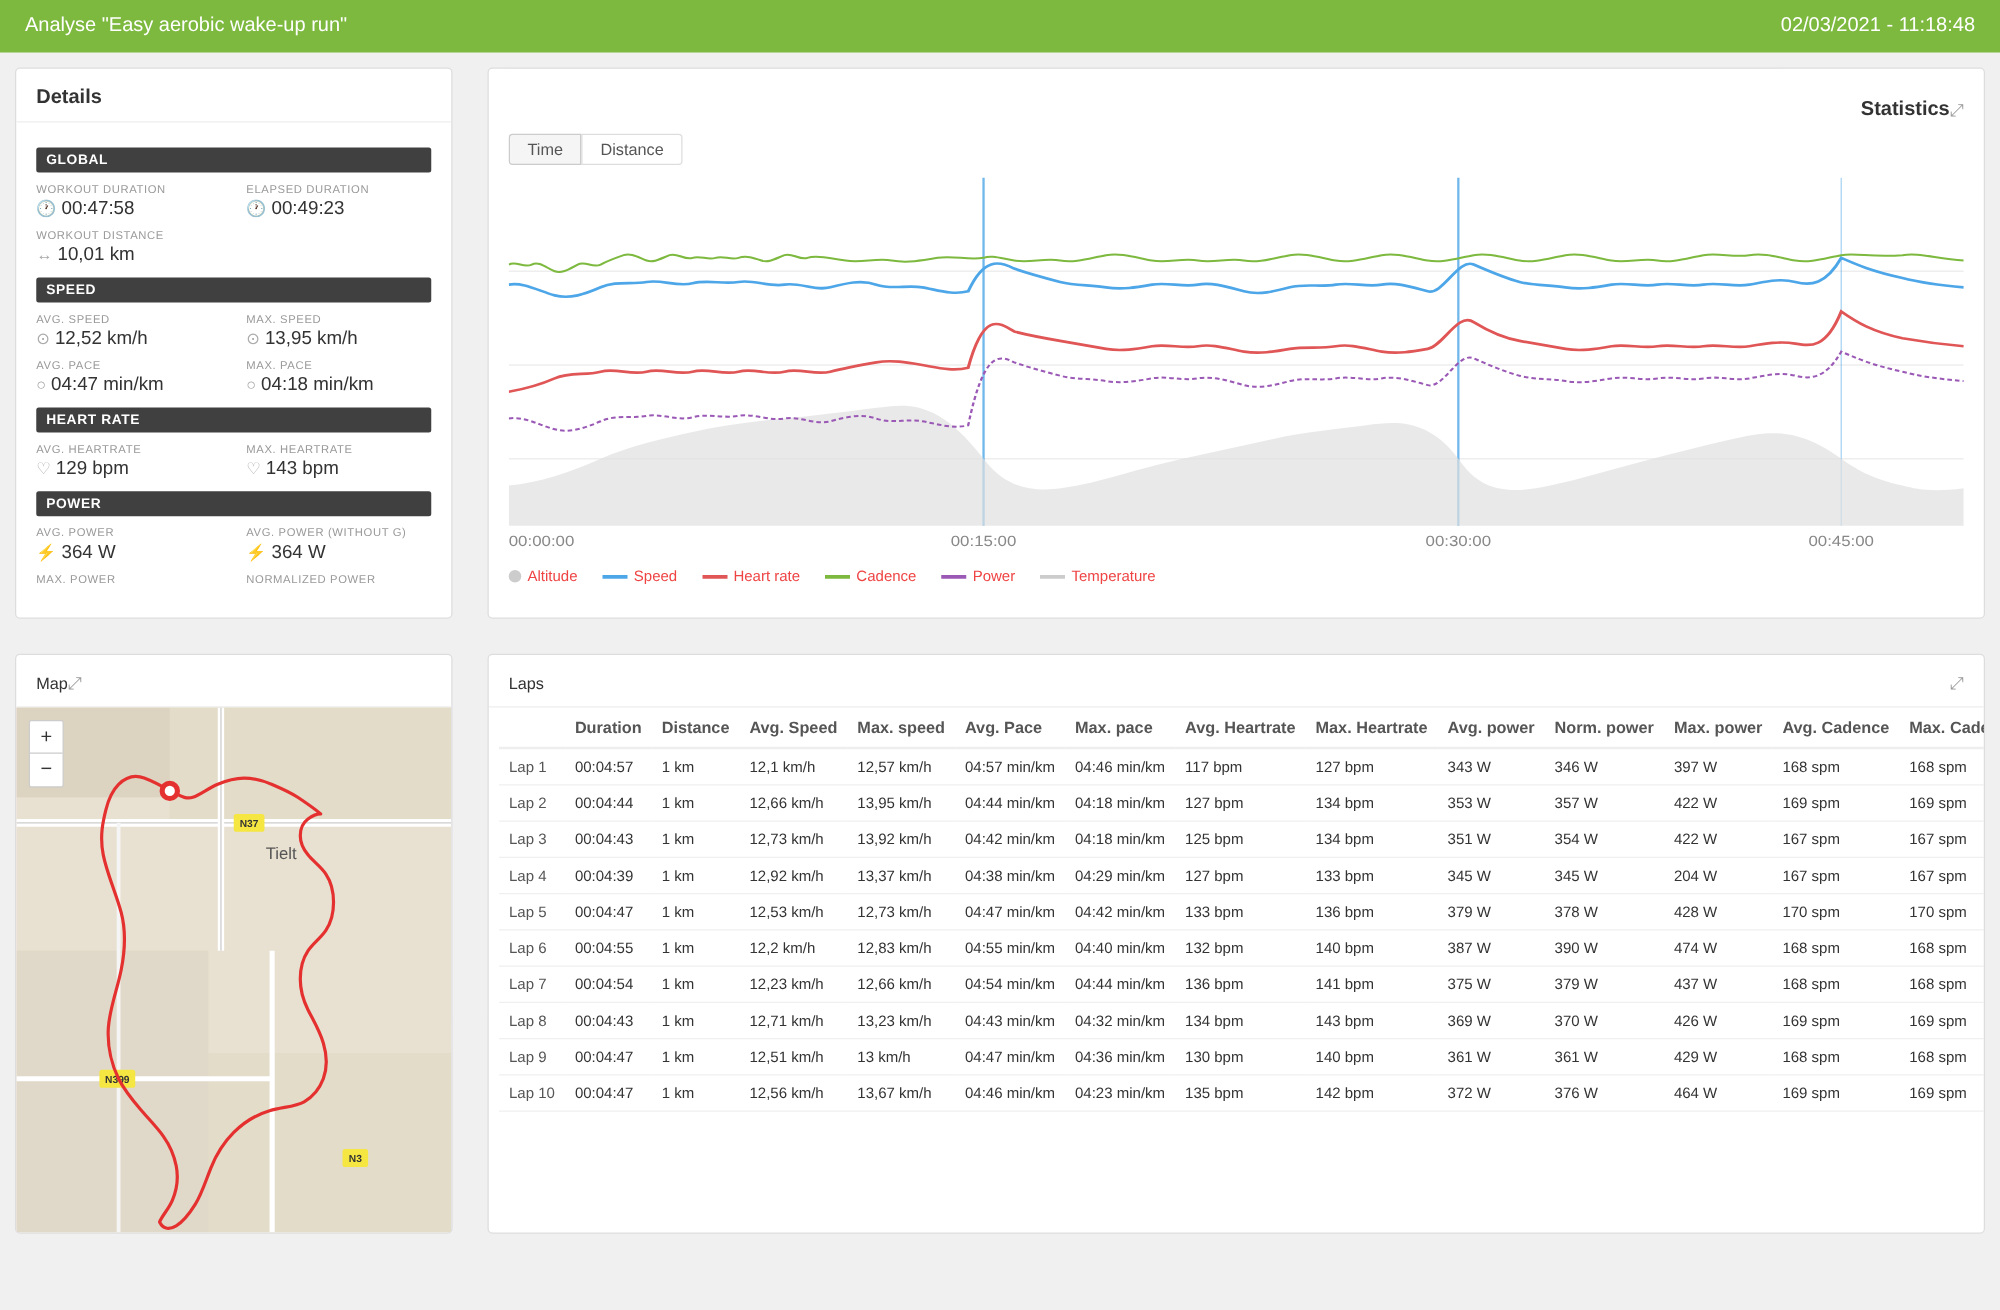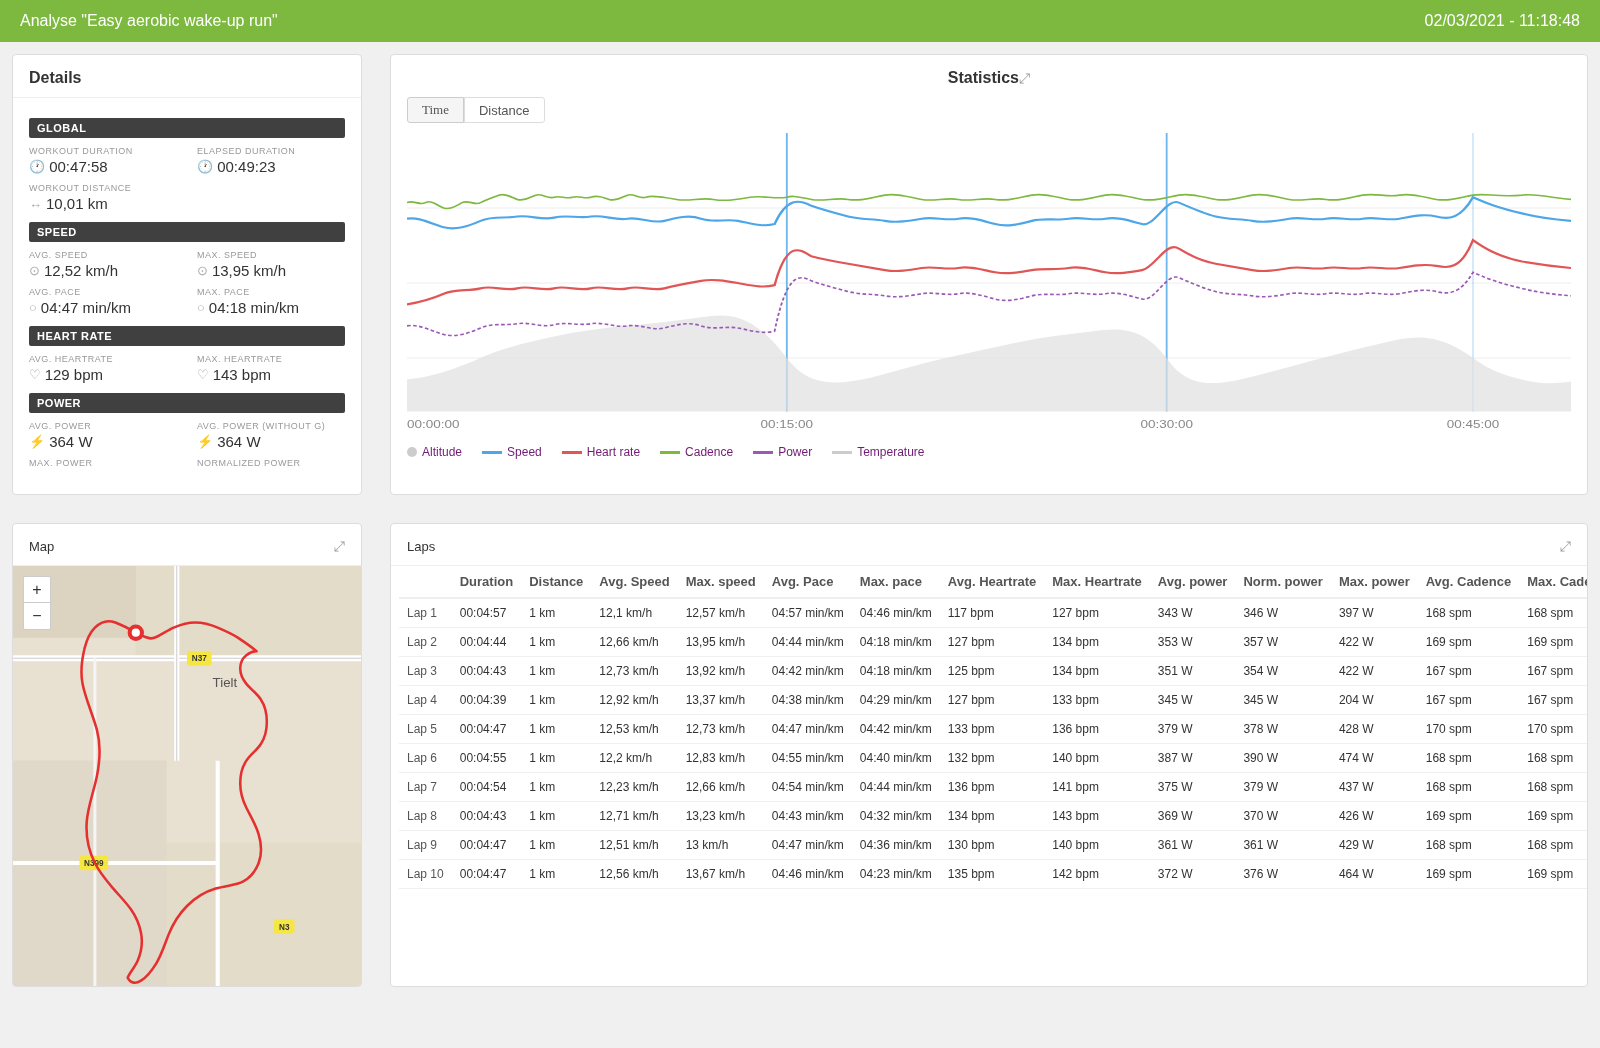--- a/index.html
+++ b/index.html
@@ -75,41 +75,41 @@
       gap: 4px;
     }
     .metric-icon { color: #aaa; font-size: 13px; }
     
     .metric-single { margin-bottom: 8px; }
     
     
     .stats-panel { }
     .stats-header {
       display: flex;
-      justify-content: center;
-      align-items: center;
-      padding: 14px 16px 10px;
+      justify-content: flex-end;
+      align-items: center;
+      padding: 24px 16px 10px;
     }
     .stats-title { font-size: 16px; font-weight: 600; }
     .expand-btn { color: #999; cursor: pointer; font-size: 14px; }
     
     .time-distance-tabs {
       display: flex;
       gap: 0;
       padding: 0 16px 10px;
     }
     .tab-btn {
       padding: 4px 14px;
       border: 1px solid #ddd;
       background: white;
       cursor: pointer;
       font-size: 13px;
       color: #555;
     }
-    .tab-btn:first-child { border-radius: 3px 0 0 3px; font-family: Liberation Serif, serif; }
+    .tab-btn:first-child { border-radius: 3px 0 0 3px; }
     .tab-btn:last-child { border-radius: 0 3px 3px 0; }
     .tab-btn.active { background: #f5f5f5; border-color: #ccc; }
     
     .chart-container {
       padding: 0 16px;
       height: 300px;
       position: relative;
     }
     
     .chart-svg { width: 100%; height: 100%; }
@@ -119,37 +119,36 @@
       gap: 20px;
       padding: 12px 16px 14px;
       align-items: center;
       flex-wrap: wrap;
     }
     .legend-item {
       display: flex;
       align-items: center;
       gap: 5px;
       font-size: 12px;
-      color: #701a75;
+      color: #ef4444;
     }
     .legend-dot {
       width: 10px;
       height: 10px;
       border-radius: 50%;
     }
     .legend-line {
       width: 20px;
       height: 3px;
     }
     
     
     .map-panel { }
     .map-header {
       display: flex;
-      justify-content: space-between;
       align-items: center;
       padding: 14px 16px 10px;
       border-bottom: 1px solid #eee;
     }
     .map-container {
       width: 100%;
       height: 420px;
       background: #e8e0d8;
       position: relative;
       overflow: hidden;

